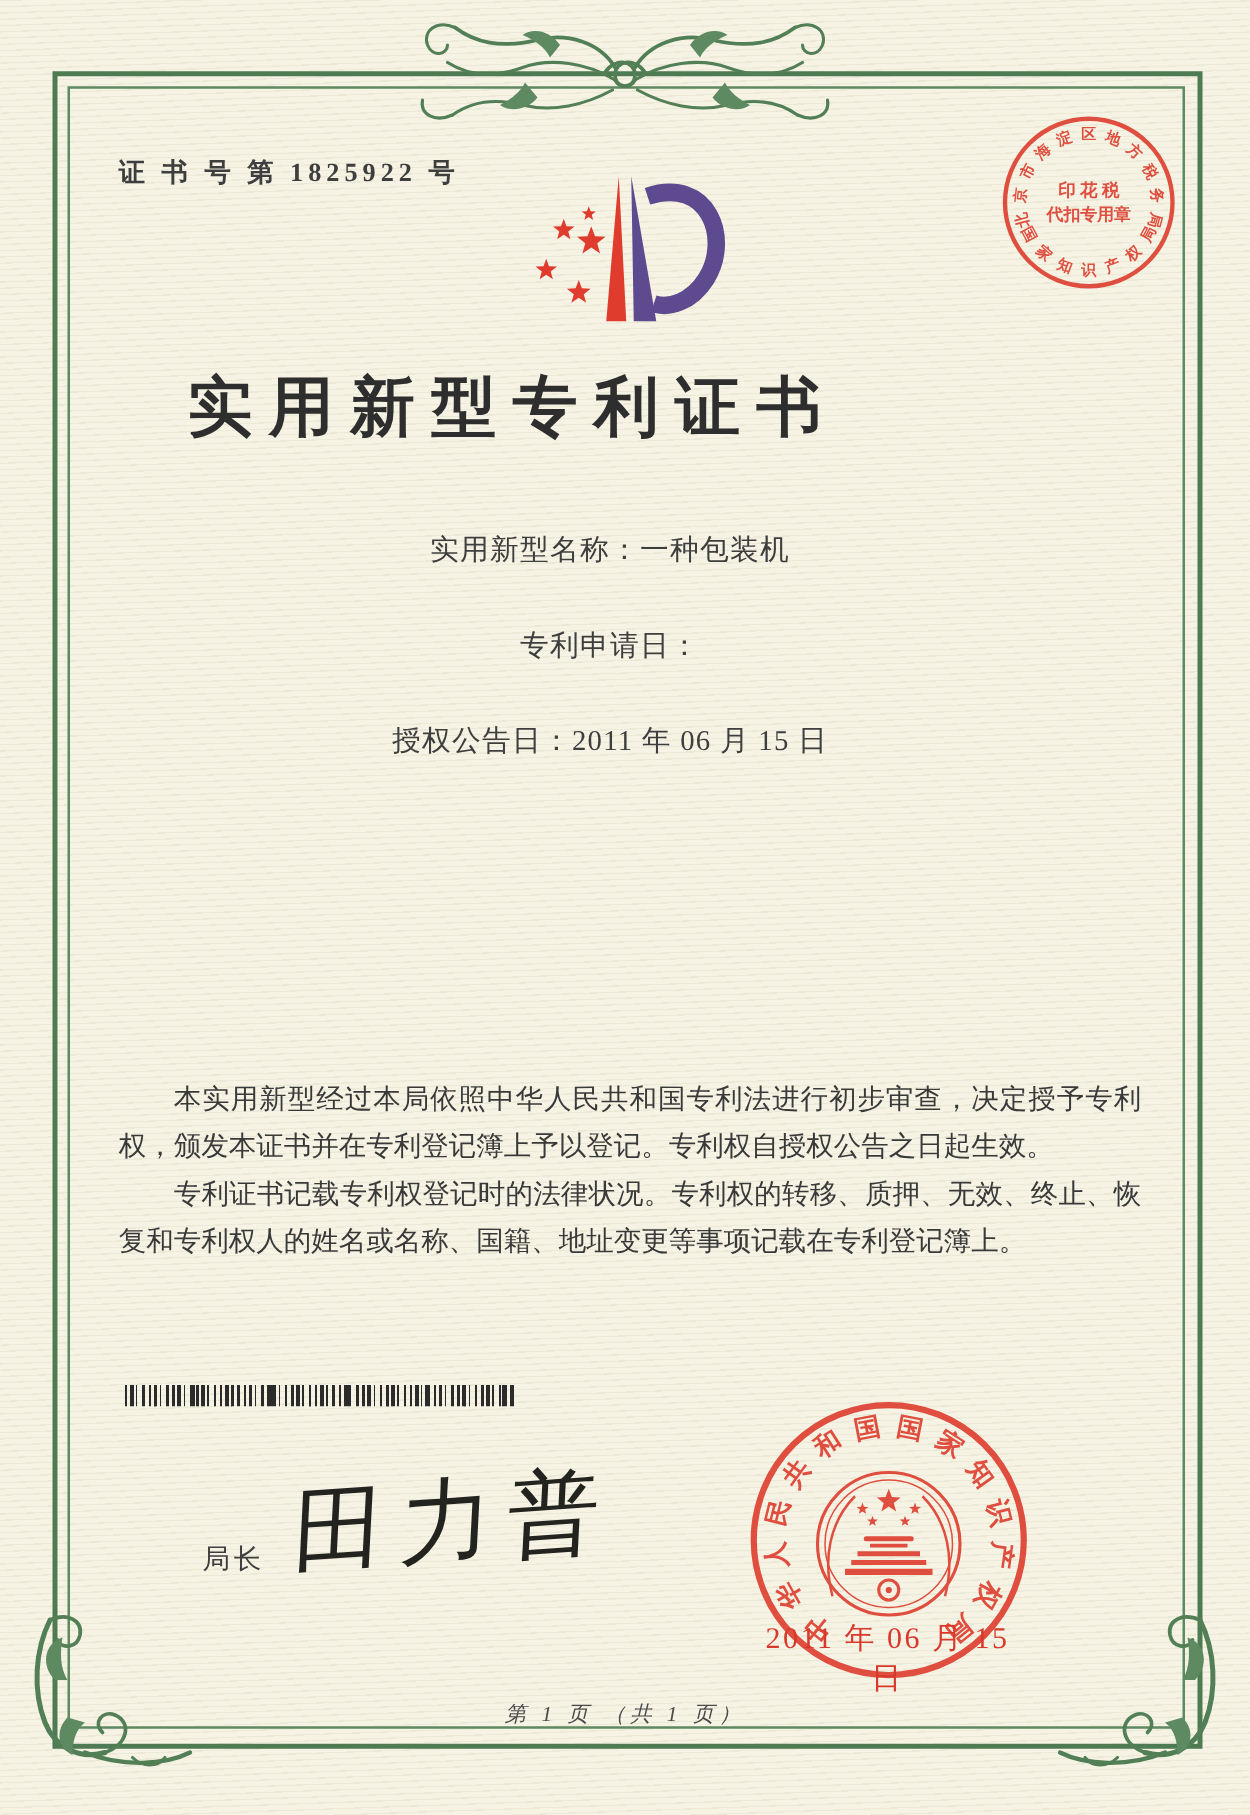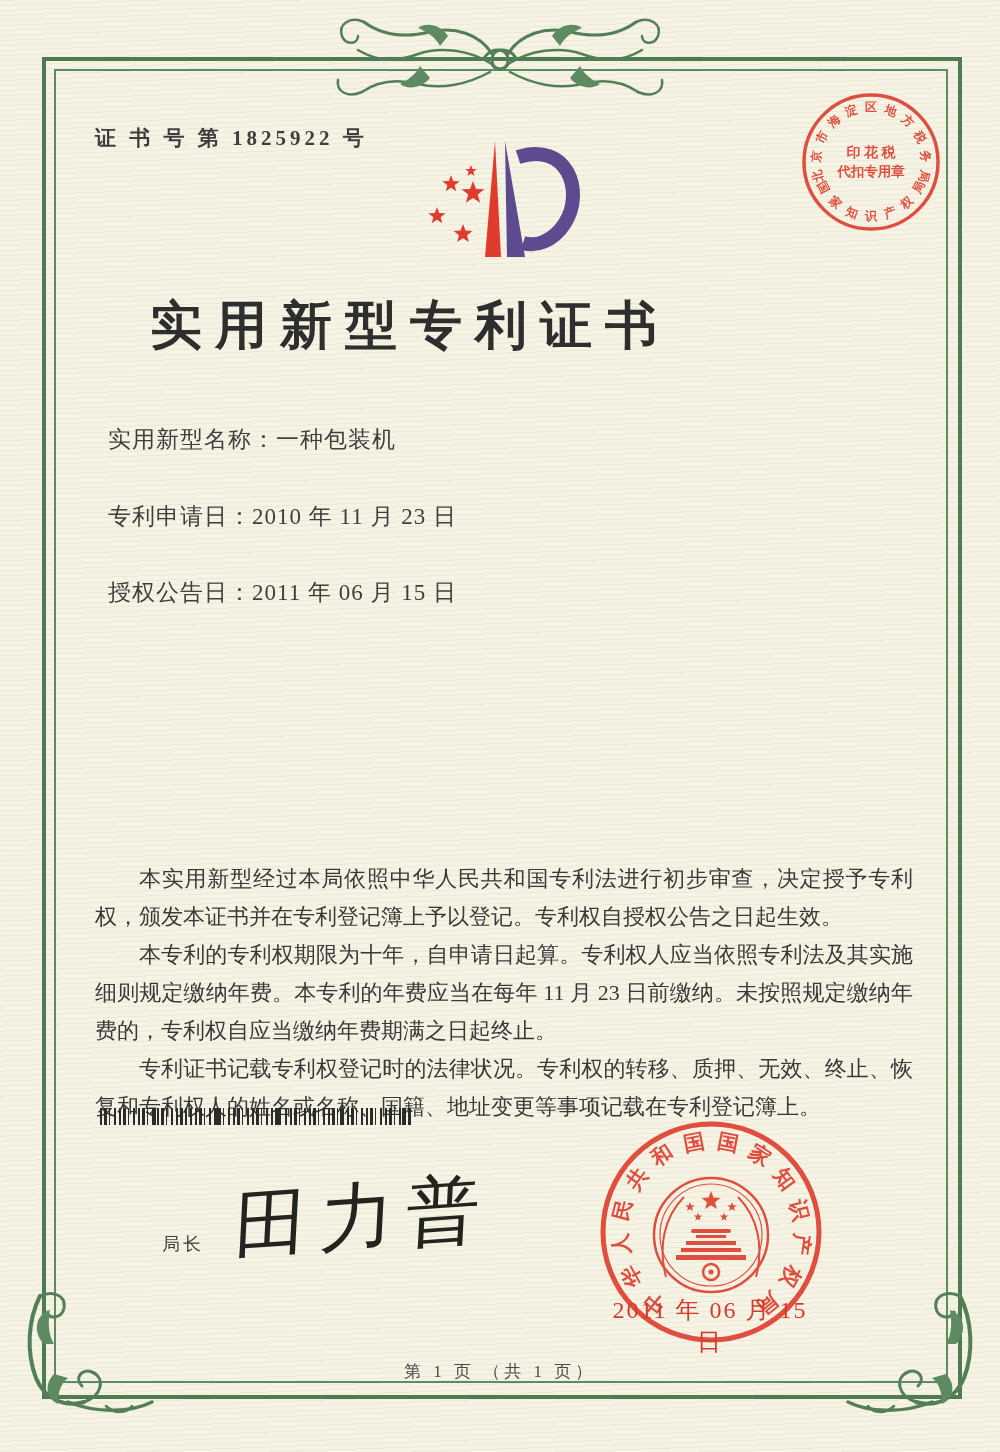--- a/index.html
+++ b/index.html
@@ -19,38 +19,38 @@
     border:2px solid #5d8a61;}
   
   .orn{position:absolute;}
   .orn path{fill:none;stroke:#527f55;stroke-linecap:round;}
   .orn path.fill{fill:#5d8a61;stroke:none;}
   
   .cert-no{position:absolute;left:95px;top:124px;font-size:21px;letter-spacing:4px;color:#3e3e3e;font-weight:bold;}
   .title{position:absolute;left:0;top:291px;width:820px;text-align:center;
     font-size:52px;font-weight:bold;letter-spacing:13px;color:#2e2e2e;}
   .fields{position:absolute;left:108px;top:424px;width:760px;font-size:23px;color:#3e3e3e;}
-  .field{display:flex;height:76.5px;align-items:flex-start;letter-spacing:1px;white-space:pre;}
+  .field{display:flex;height:76.5px;align-items:flex-start;letter-spacing:1px;white-space:pre;justify-content:center;}
   .paras{position:absolute;left:95px;top:860px;width:818px;font-size:22px;
     line-height:38px;text-align:justify;color:#393939;}
   .paras p{margin:0;text-indent:2em;}
   .barcode{position:absolute;left:100px;top:1108px;width:312px;height:17px;
     background:
       repeating-linear-gradient(90deg,#2b2b2b 0 2px,transparent 2px 4px,#2b2b2b 4px 7px,
         transparent 7px 9px,#2b2b2b 9px 10px,transparent 10px 14px,#2b2b2b 14px 16px,transparent 16px 19px),
       repeating-linear-gradient(90deg,transparent 0 23px,#2b2b2b 23px 25px,transparent 25px 31px);
   }
   .sig-row{position:absolute;left:162px;top:1160px;width:420px;height:150px;}
-  .sig-title{position:absolute;left:0px;top:72px;font-size:18px;letter-spacing:3px;color:#3e3e3e;}
+  .sig-title{position:absolute;left:0px;top:72px;font-size:22px;letter-spacing:3px;color:#3e3e3e;}
   .sig-name{position:absolute;left:72px;top:8px;font-size:74px;letter-spacing:12px;color:#23231f;
     transform:rotate(-4deg) skewX(-7deg);font-family:"DejaVu Serif","Liberation Serif",serif;}
   .issue-date{position:absolute;left:600px;top:1294px;width:220px;text-align:center;
     font-size:24px;letter-spacing:2px;color:#d8392b;z-index:6;}
   .footer{position:absolute;left:0;top:1360px;width:1000px;text-align:center;
-    font-size:17px;letter-spacing:4px;color:#4a4a4a;}
+    font-size:17px;letter-spacing:4px;color:#4a4a4a;font-style:italic;}
   
   .logo{position:absolute;left:415px;top:133px;z-index:2;}
   .tax-stamp{position:absolute;left:796px;top:87px;opacity:.92;z-index:3;}
   .office-seal{position:absolute;left:593px;top:1114px;opacity:.93;z-index:5;}
   svg text{font-family:"Liberation Serif","DejaVu Serif",serif;font-weight:bold;}
 </style>
 </head>
 <body>
 
 <div id="paper">
@@ -130,30 +130,29 @@
     </g>
   </svg>
 
   <div class="title">实用新型专利证书</div>
 
   <div class="fields">
     <div class="field">
       <span>实用新型名称：</span><span>一种包装机</span>
     </div>
     <div class="field">
-      <span>专利申请日：</span><span>2010 年 11 月 23 日</span>
+      <span>专利申请日：</span>
     </div>
     <div class="field">
       <span>授权公告日：</span><span>2011 年 06 月 15 日</span>
     </div>
   </div>
 
   <div class="paras">
     <p>本实用新型经过本局依照中华人民共和国专利法进行初步审查，决定授予专利权，颁发本证书并在专利登记簿上予以登记。专利权自授权公告之日起生效。</p>
-    <p>本专利的专利权期限为十年，自申请日起算。专利权人应当依照专利法及其实施细则规定缴纳年费。本专利的年费应当在每年 11 月 23 日前缴纳。未按照规定缴纳年费的，专利权自应当缴纳年费期满之日起终止。</p>
     <p>专利证书记载专利权登记时的法律状况。专利权的转移、质押、无效、终止、恢复和专利权人的姓名或名称、国籍、地址变更等事项记载在专利登记簿上。</p>
   </div>
 
   <div class="barcode"></div>
 
   <div class="sig-row">
     <span class="sig-title">局长</span>
     <span class="sig-name">田力普</span>
   </div>
 

